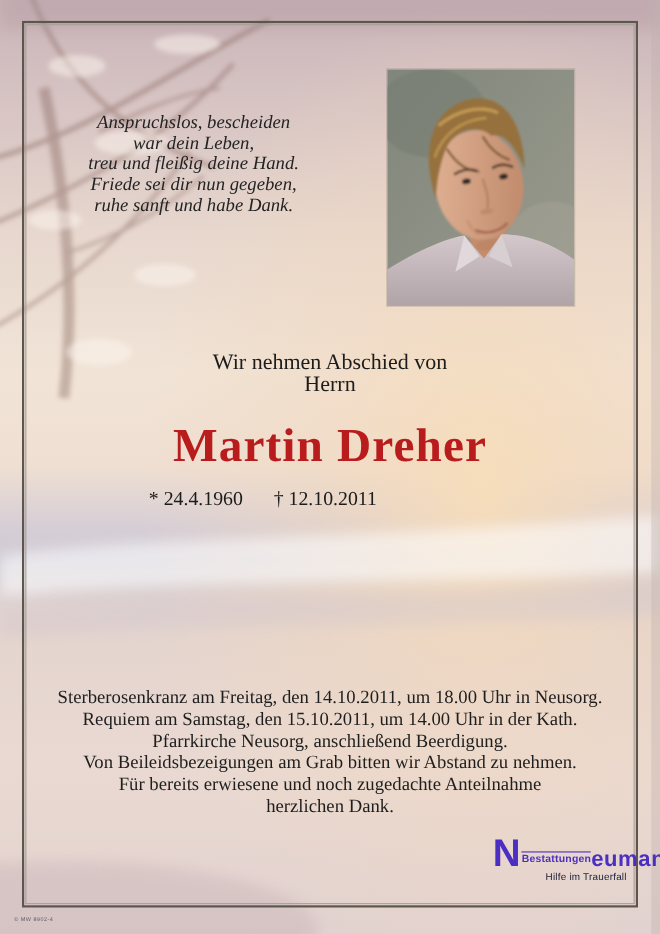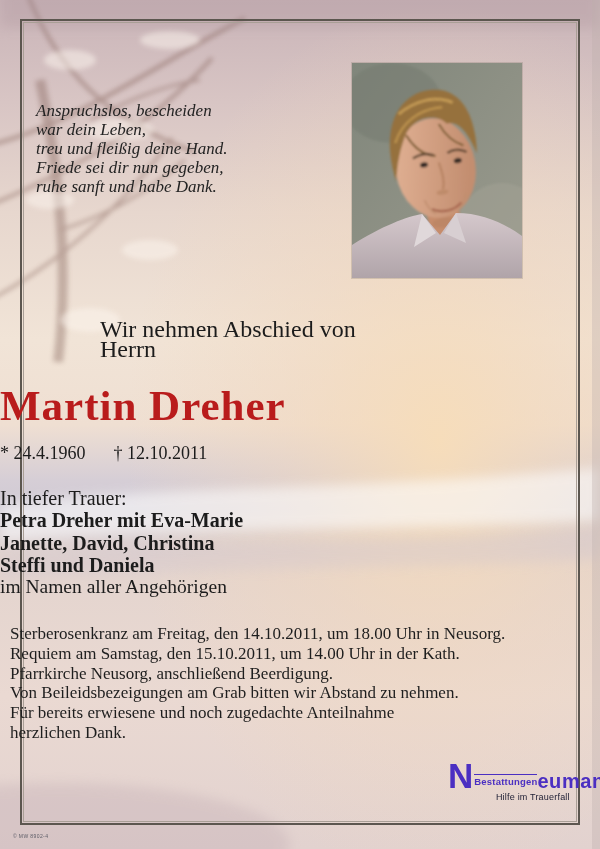--- a/index.html
+++ b/index.html
@@ -5,23 +5,23 @@
   html,body{margin:0;padding:0;background:#777;}
   .card{
     position:relative;width:600px;height:849px;margin:0 auto;overflow:hidden;
     font-family:"Liberation Serif", serif;color:#1c1c1c;background:#e6d8d2;
   }
   .bg{position:absolute;left:0;top:0;width:600px;height:849px;}
   .frame{position:absolute;left:20px;top:19px;right:20px;bottom:24px;border:2px solid #5c564f;pointer-events:none;}
   .frame::after{content:"";position:absolute;inset:1px;border:1px solid #a99f96;}
   .photo{position:absolute;left:352px;top:63px;width:170px;height:215px;box-shadow:0 0 0 1px rgba(120,110,100,.25);}
   .photo svg{display:block;width:100%;height:100%;}
-  .txt{position:absolute;white-space:nowrap;}
+  .txt{position:absolute;text-align:center;white-space:nowrap;}
   .poem{left:36px;top:101px;width:280px;font-style:italic;font-size:17px;line-height:19px;color:#232323;}
-  .intro{left:100px;top:319px;width:400px;font-size:24px;line-height:20px;}
+  .intro{left:100px;top:319px;width:400px;font-size:20px;line-height:20px;}
   .intro .l2{margin-top:0px;}
   .name{left:0;top:381px;width:600px;font-size:43px;font-weight:bold;letter-spacing:1px;color:#b91c1c;}
   .dates{left:0;top:443px;width:478px;font-size:18px;}
   .dates .birth{margin-right:28px;}
   .mourning{left:0;top:487px;width:600px;font-size:20px;line-height:22.3px;}
   .mourning .bold{font-weight:bold;font-size:20px;}
   .mourning .closing{font-size:19.5px;}
   .announce{left:10px;top:624px;width:580px;font-size:17px;line-height:19.8px;color:#1e1e1e;}
   .logo{position:absolute;left:448px;top:763px;font-family:"Liberation Sans", sans-serif;color:#4b2fc2;}
   .logo-row{display:flex;align-items:flex-end;}
@@ -155,27 +155,20 @@
     <div>Wir nehmen Abschied von</div>
     <div class="l2">Herrn</div>
   </div>
 
   <div class="txt name">Martin Dreher</div>
 
   <div class="txt dates">
     <span class="birth">* 24.4.1960</span><span>† 12.10.2011</span>
   </div>
 
-  <div class="txt mourning">
-    <div>In tiefer Trauer:</div>
-    <div class="bold">Petra Dreher mit Eva-Marie</div>
-    <div class="bold">Janette, David, Christina</div>
-    <div class="bold">Steffi und Daniela</div>
-    <div class="closing">im Namen aller Angehörigen</div>
-  </div>
 
   <div class="txt announce">
     <div>Sterberosenkranz am Freitag, den 14.10.2011, um 18.00 Uhr  in Neusorg.</div>
     <div>Requiem am Samstag, den 15.10.2011, um 14.00 Uhr in der Kath.</div>
     <div>Pfarrkirche Neusorg, anschließend Beerdigung.</div>
     <div>Von Beileidsbezeigungen am Grab bitten wir Abstand zu nehmen.</div>
     <div>Für bereits erwiesene und noch zugedachte Anteilnahme</div>
     <div>herzlichen Dank.</div>
   </div>
 

